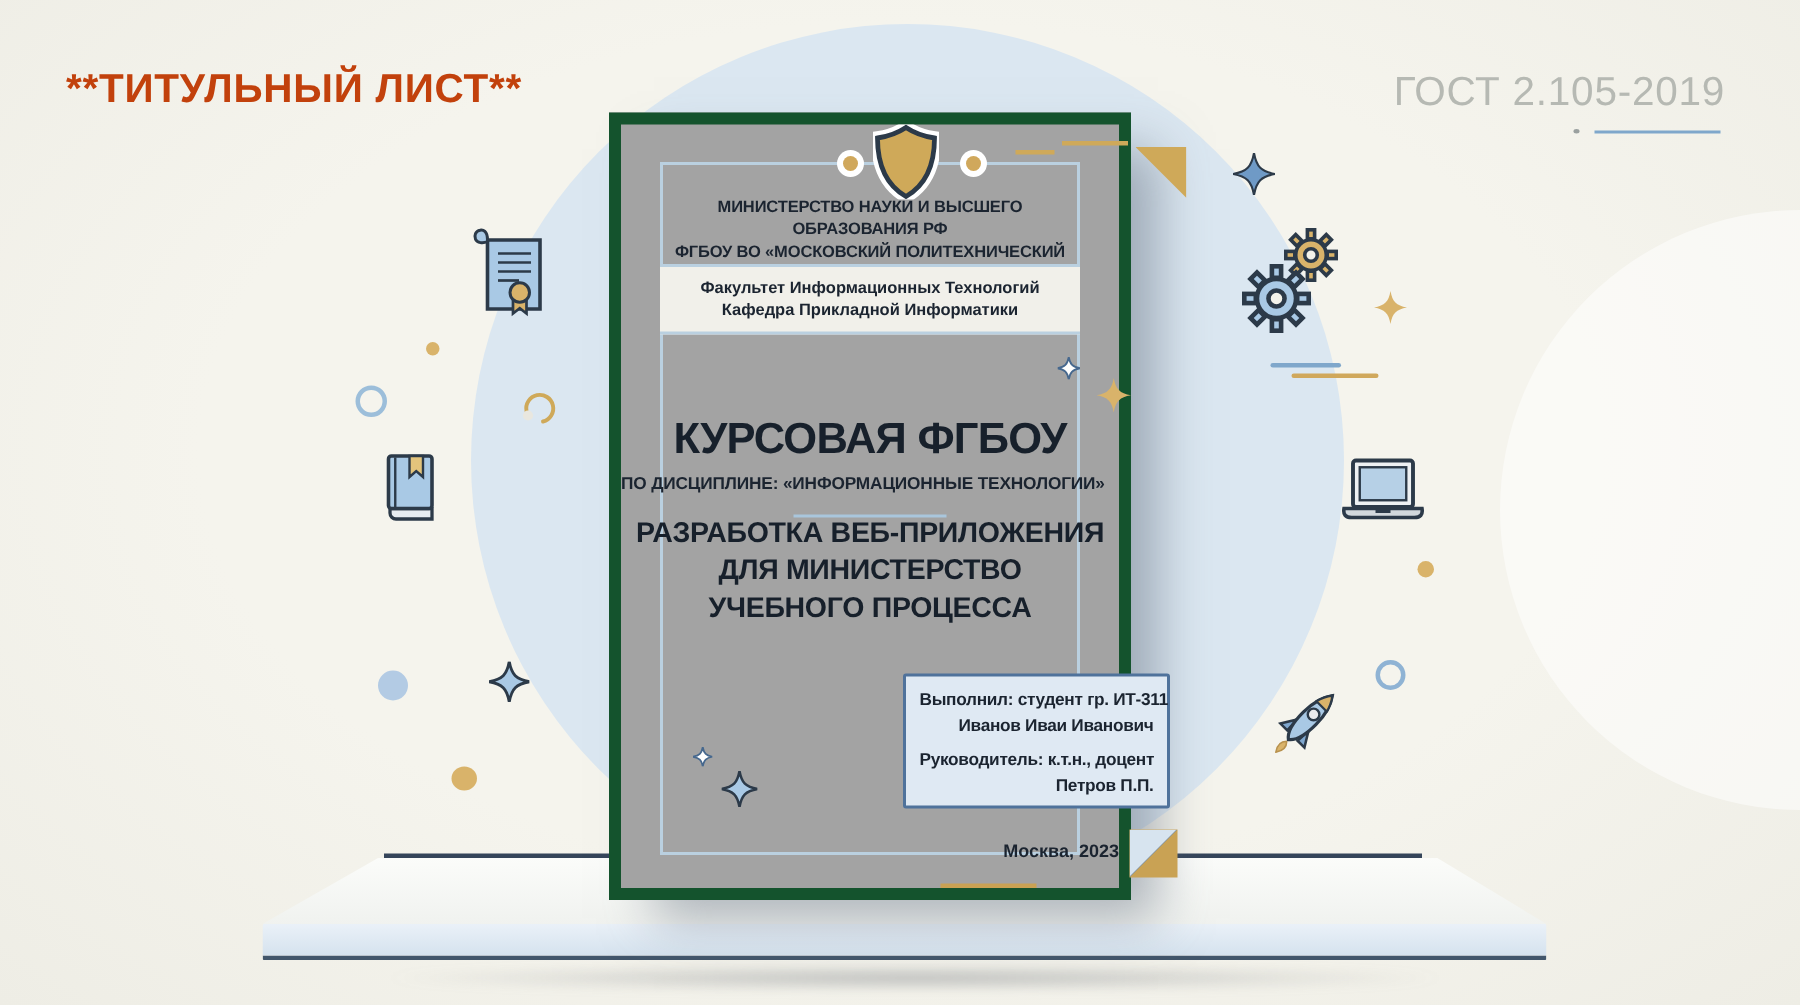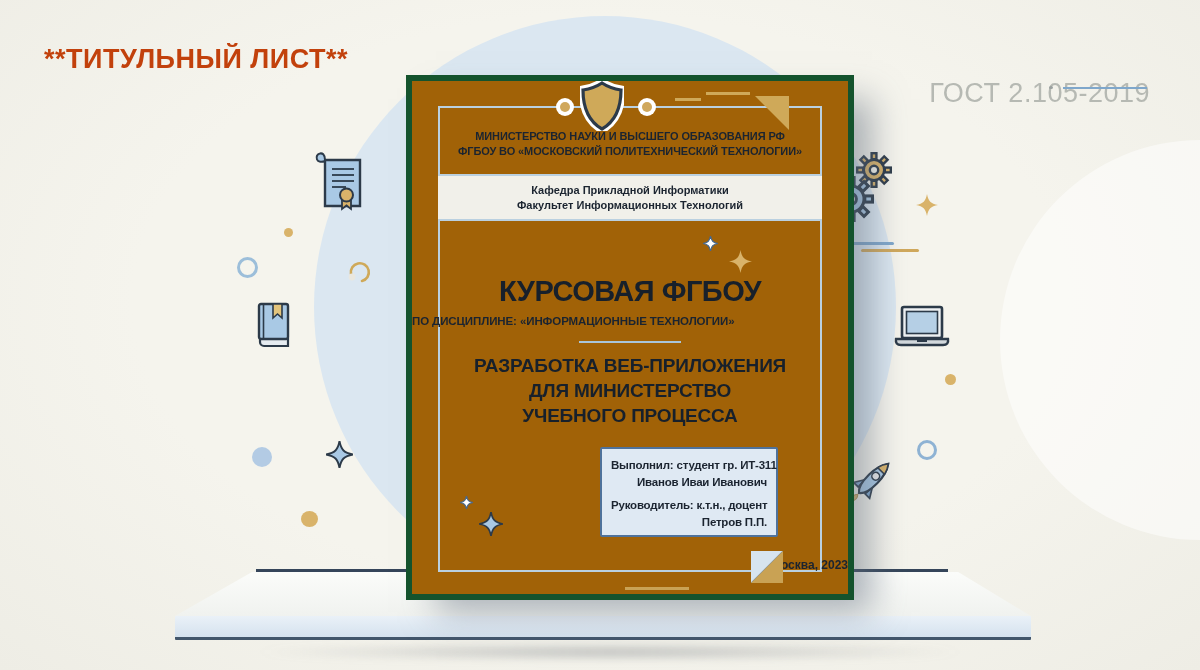--- a/index.html
+++ b/index.html
@@ -5,58 +5,58 @@
   html,body{margin:0;padding:0;}
   body{
     width:1200px;height:670px;overflow:hidden;position:relative;
     background:radial-gradient(ellipse at 50% 45%, #f5f4ed 55%, #eeede5 100%);
     font-family:"Liberation Sans","DejaVu Sans",sans-serif;
     color:#1b2430;
   }
   .abs{position:absolute;}
   
   .hdr-left{left:44px;top:44px;font-size:27px;font-weight:700;color:#c2410c;letter-spacing:.5px;}
-  .hdr-right{right:50px;top:46px;font-size:27px;font-weight:400;color:#b6b9b3;letter-spacing:.5px;margin-top:32px;}
+  .hdr-right{right:50px;top:46px;font-size:27px;font-weight:400;color:#b6b9b3;letter-spacing:.5px;}
   .gost-line{left:1063px;top:87px;width:84px;height:2px;background:#7fa7cb;}
   .gost-dot{left:1049px;top:86px;width:4px;height:3px;background:#9aa09f;border-radius:50%;}
   
   .bg-circle{left:314px;top:16px;width:582px;height:582px;border-radius:50%;background:#dbe7f1;z-index:1;}
   .bg-circle-right{left:1000px;top:140px;width:400px;height:400px;border-radius:50%;background:rgba(255,255,255,.5);z-index:0;}
   
   .shelf-backline{left:256px;top:569px;width:692px;height:3px;background:#35455a;z-index:2;}
   .shelf-top{left:175px;top:572px;width:856px;height:44px;z-index:3;
     clip-path:polygon(9% 0,91.5% 0,100% 100%,0 100%);
     background:linear-gradient(180deg,#fbfcfa 0%,#f0f2ef 100%);}
   .shelf-front{left:175px;top:616px;width:856px;height:21px;z-index:3;
     background:linear-gradient(180deg,#eaf1f8 0%,#d5e2ee 100%);
     border-bottom:3px solid #42566b;border-radius:1px;}
   .shelf-shadow{left:250px;top:644px;width:720px;height:16px;z-index:0;
     background:radial-gradient(ellipse at center,rgba(110,115,122,.45) 0%,rgba(110,115,122,0) 70%);
     filter:blur(4px);}
   
-  .doc{left:406px;top:75px;width:448px;height:525px;background:#a16207;
-    border:6px solid #14532d;box-sizing:border-box;z-index:5;
+  .doc{left:406px;top:75px;width:348px;height:525px;background:#a3a3a3;
+    border:8px solid #14532d;box-sizing:border-box;z-index:5;
     box-shadow:24px 18px 32px -6px rgba(98,110,126,.5);}
   .doc *{box-sizing:border-box;}
   .doc-frame{position:absolute;left:26px;right:26px;top:25px;bottom:22px;border:2px solid #bad0e0;}
   .sec-faculty{position:absolute;left:26px;right:26px;top:93px;height:47px;background:#f1f0ea;
     border-top:2px solid #bad0e0;border-bottom:2px solid #bad0e0;
     display:flex;flex-direction:column;justify-content:center;
     font-size:11px;font-weight:700;line-height:15px;text-align:center;}
   .sec-ministry{position:absolute;left:28px;right:28px;top:48px;text-align:center;
     font-size:11px;font-weight:700;line-height:15px;letter-spacing:-.1px;}
   .shield{position:absolute;left:168px;top:0;width:44px;height:50px;}
   .dot-shield{position:absolute;top:21px;width:10px;height:10px;border-radius:50%;
     background:#d0a85c;box-shadow:0 0 0 4px #fff;}
   .work-type{position:absolute;left:0;right:0;top:194px;text-align:center;
     font-size:29px;line-height:32px;font-weight:700;color:#17202b;letter-spacing:-.5px;}
   .discipline{position:absolute;left:0;right:0;top:234px;text-align:left;
     font-size:11.5px;font-weight:700;letter-spacing:-.1px;}
   .title-divider{position:absolute;left:50%;top:260px;width:102px;height:2px;margin-left:-51px;background:#a9c6dc;}
-  .topic{position:absolute;left:0;right:0;top:272px;text-align:center;
+  .topic{position:absolute;left:0;right:0;top:260px;text-align:center;
     font-size:19px;line-height:25px;font-weight:700;color:#17202b;letter-spacing:-.2px;}
   .credits{position:absolute;left:188px;top:366px;width:178px;height:90px;
     background:#dfe9f3;border:2px solid #4f729b;border-radius:2px;
     padding:8px 9px;text-align:right;font-size:11.5px;font-weight:700;
     line-height:16.5px;letter-spacing:-.2px;white-space:nowrap;}
   .credits .para2{margin-top:7px;}
   .city{position:absolute;left:0;right:0;top:477px;text-align:right;font-size:12px;font-weight:700;}
   .gold-underline{position:absolute;left:213px;top:506px;width:64px;height:3px;background:#c9a254;}
   .corner-tr{position:absolute;left:343px;top:15px;width:34px;height:34px;background:#cfa959;
     clip-path:polygon(0 0,100% 0,100% 100%);}
@@ -210,22 +210,22 @@
   </div>
   <div class="dot-shield" style="left:148px;"></div>
   <div class="dot-shield" style="left:230px;"></div>
 
   <div class="sec-ministry">
     <div>МИНИСТЕРСТВО НАУКИ И ВЫСШЕГО ОБРАЗОВАНИЯ РФ</div>
     <div>ФГБОУ ВО «МОСКОВСКИЙ ПОЛИТЕХНИЧЕСКИЙ ТЕХНОЛОГИИ»</div>
   </div>
 
   <div class="sec-faculty">
+    <div>Факультет Информационных Технологий</div>
     <div>Кафедра Прикладной Информатики</div>
-    <div>Факультет Информационных Технологий</div>
   </div>
 
   <div class="spark" style="position:absolute;left:291px;top:155px;width:15px;height:15px;">
     <svg viewBox="0 0 100 100">
         <path d="M50 0C56 33 67 44 100 50C67 56 56 67 50 100C44 67 33 56 0 50C33 44 44 33 50 0Z" fill="#fff" stroke="#46688e" stroke-width="8"></path>
       </svg>
   </div>
   <div class="spark" style="position:absolute;left:317px;top:169px;width:23px;height:23px;">
     <svg viewBox="0 0 100 100">
         <path d="M50 0C56 33 67 44 100 50C67 56 56 67 50 100C44 67 33 56 0 50C33 44 44 33 50 0Z" fill="#d9b36a"></path>

